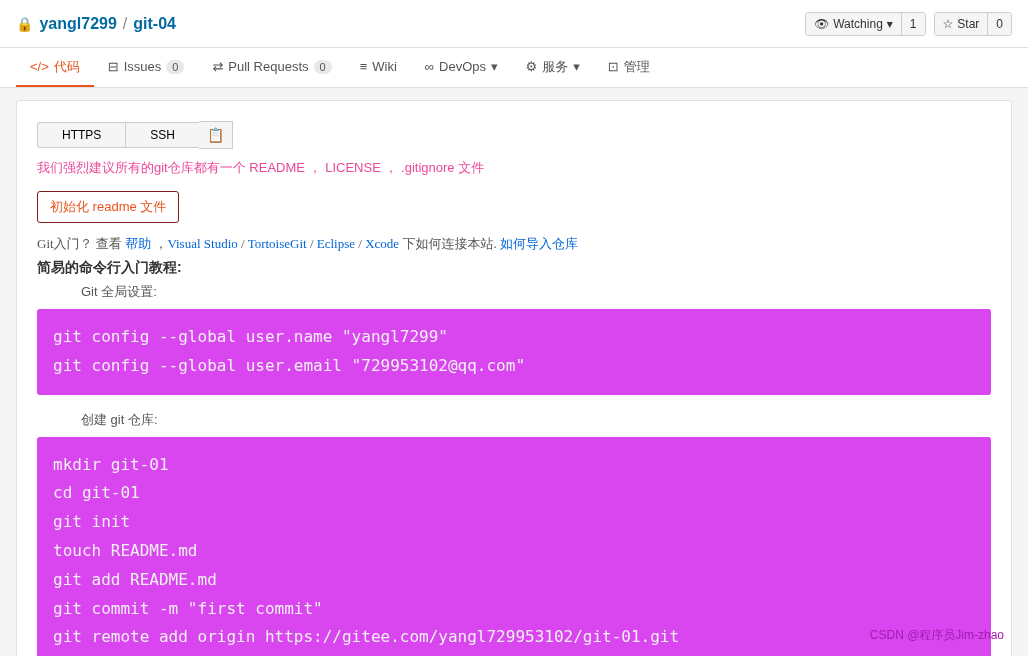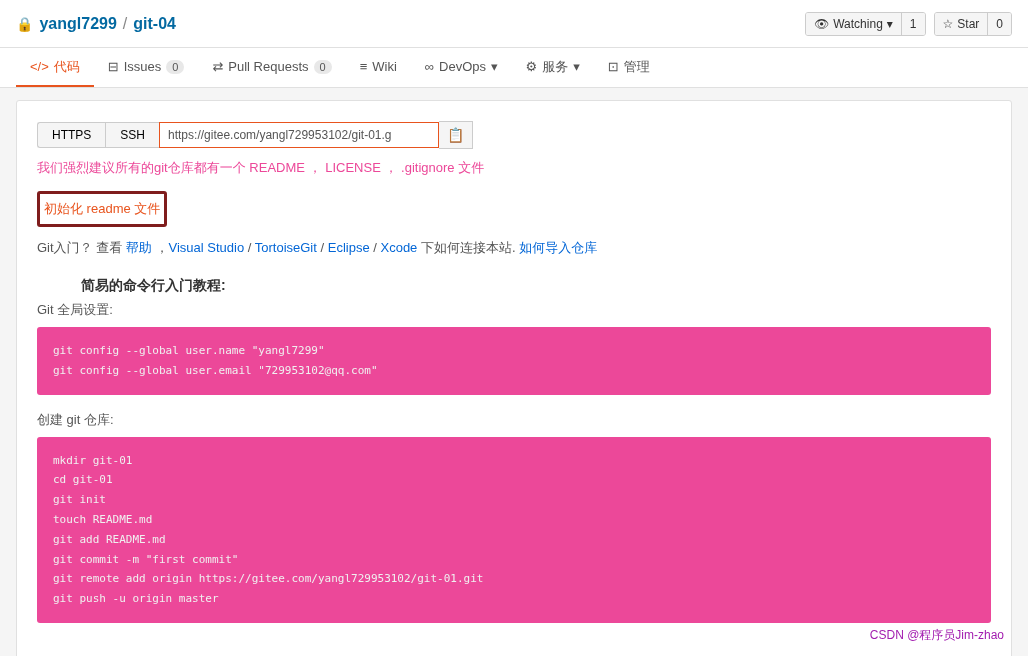--- a/index.html
+++ b/index.html
@@ -125,21 +125,21 @@
       color: #333;
     }
 
     .url-row {
       display: flex;
       align-items: center;
       gap: 0;
       margin-bottom: 10px;
     }
     .btn-https, .btn-ssh {
-      padding: 5px 14px;
+      padding: 5px 24px;
       border: 1px solid #ccc;
       background: #f5f5f5;
       cursor: pointer;
       font-size: 12px;
     }
     .btn-https { border-right: none; border-radius: 3px 0 0 3px; }
     .btn-ssh { border-right: none; border-radius: 0; }
     .url-input {
       padding: 5px 8px;
       border: 1px solid #e8541e;
@@ -158,57 +158,58 @@
     }
 
     .recommend-text {
       color: #ec4899;
       font-size: 13px;
       margin-bottom: 14px;
     }
 
     .init-btn {
       display: inline-block;
-      padding: 6px 4px;
+      padding: 6px 12px;
       background: #fff;
-      border: 3px solid #7f1d1d;
+      border: 1px solid #7f1d1d;
       color: #e8541e;
       border-radius: 3px;
       cursor: pointer;
       font-size: 13px;
       margin-bottom: 12px;
     }
 
     .help-text {
       font-size: 13px;
       color: #555;
-      margin-bottom: 20px;
+      margin-bottom: 6px;
+      font-family: Liberation Serif, serif;
     }
     .help-text a { color: #0366d6; text-decoration: none; }
 
     .section-title {
       font-size: 14px;
       font-weight: 600;
       margin-bottom: 6px;
       color: #333;
-      margin-left: 44px;
     }
     .sub-title {
       font-size: 13px;
       color: #555;
       margin-bottom: 8px;
+      margin-left: 44px;
     }
 
     .code-block {
-      background: #ec4899;
+      background: #d946ef;
       color: #f0f0f0;
       padding: 14px 16px;
       border-radius: 3px;
       font-family: "Consolas", "Monaco", monospace;
-      font-size: 11px;
+      font-size: 16px;
       line-height: 1.8;
       margin-bottom: 16px;
       white-space: pre;
     }
 
     .watermark {
       position: fixed;
       bottom: 12px;
       right: 24px;
       font-size: 12px;
@@ -280,21 +281,20 @@
   </div>
 </div>
 
 <div class="main-content">
 
   
 
   <div class="url-row">
     <button class="btn-https">HTTPS</button>
     <button class="btn-ssh">SSH</button>
-    <input class="url-input" type="text" value="https://gitee.com/yangl729953102/git-01.g" style="">
     <button class="copy-btn">📋</button>
   </div>
 
   <div class="recommend-text">我们强烈建议所有的git仓库都有一个 README ， LICENSE ， .gitignore 文件</div>
 
   <button class="init-btn">初始化 readme 文件</button>
 
   <div class="help-text">
     Git入门？ 查看 <a href="#">帮助</a> ，<a href="#">Visual Studio</a> / <a href="#">TortoiseGit</a> / <a href="#">Eclipse</a> / <a href="#">Xcode</a> 下如何连接本站. <a href="#">如何导入仓库</a>
   </div>

